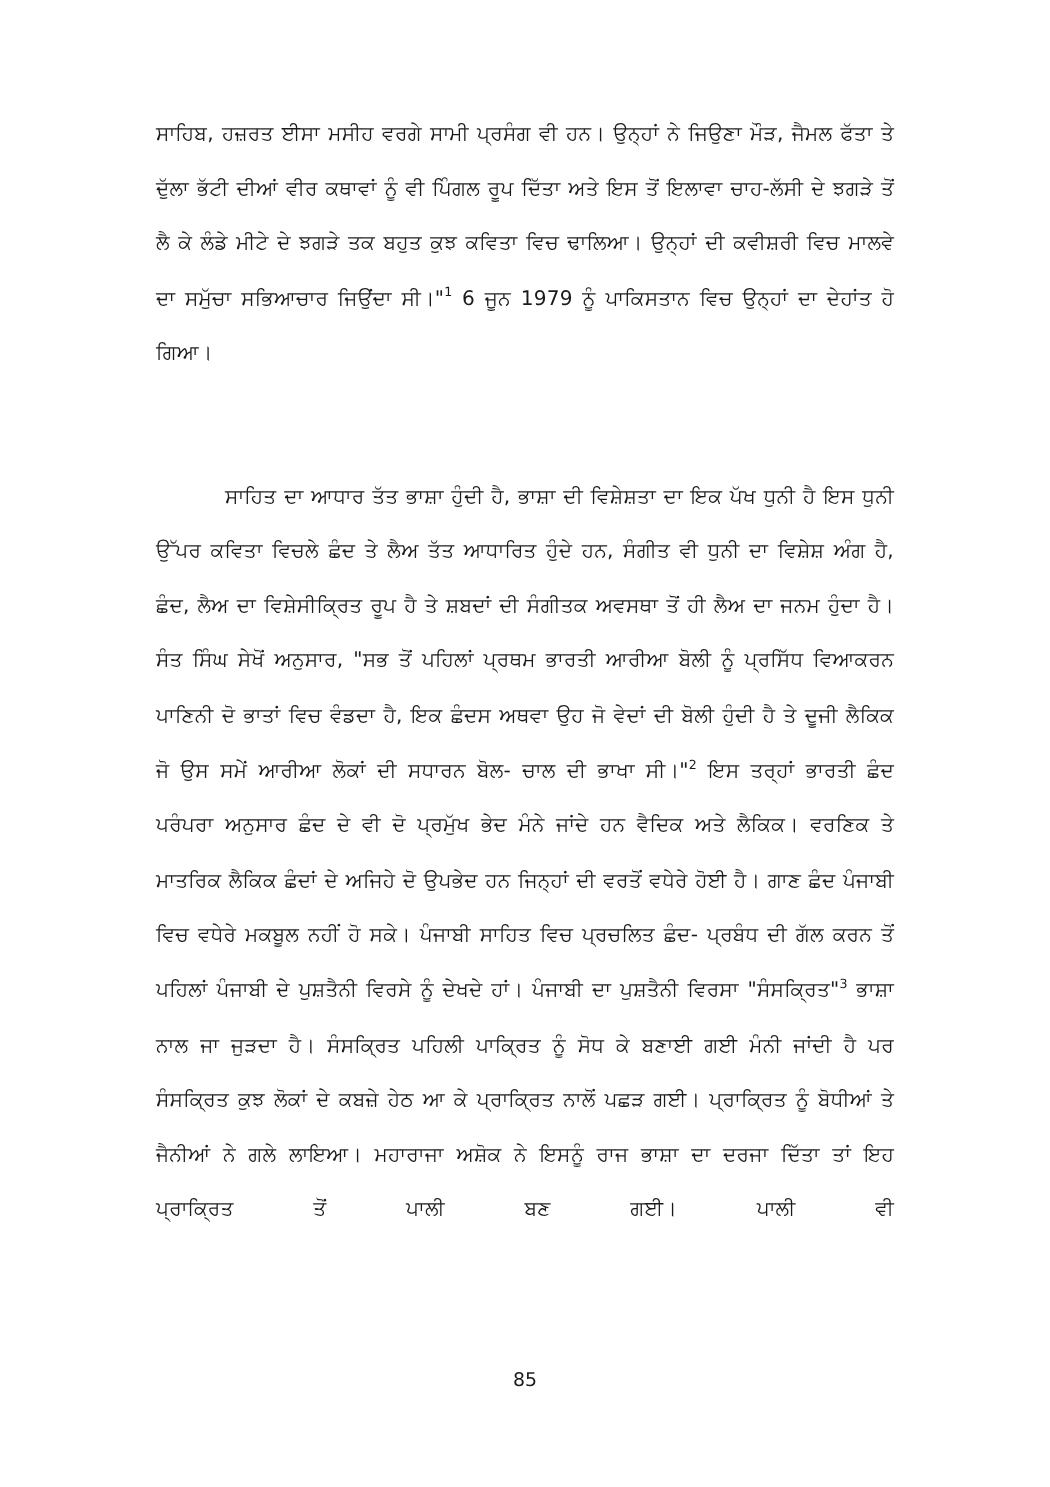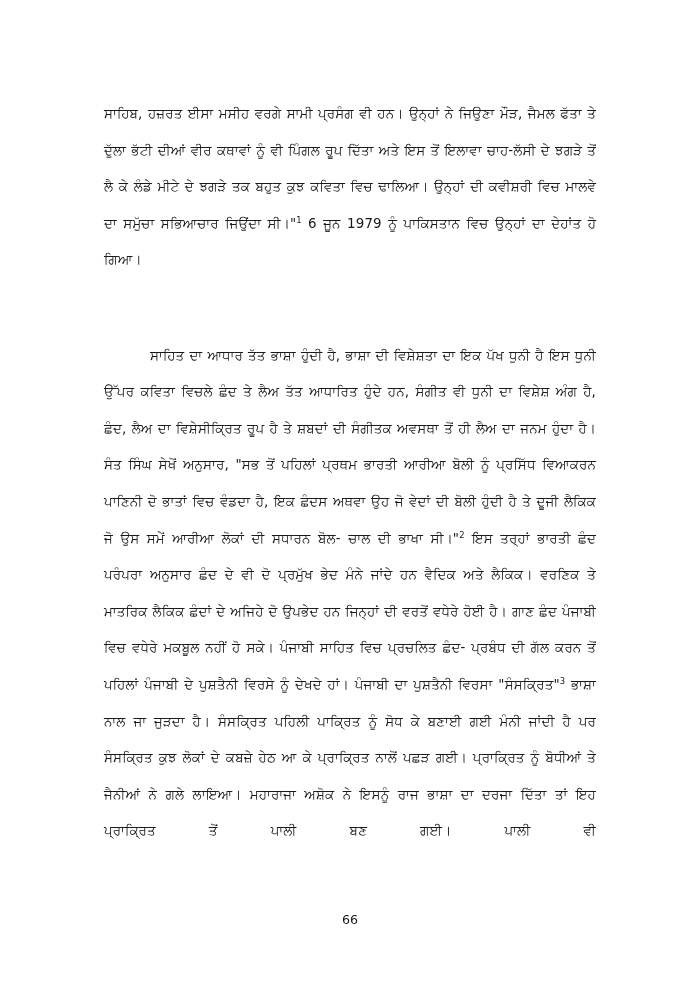--- a/index.html
+++ b/index.html
@@ -13,21 +13,21 @@
     width: 700px;
     height: 991px;
     background: #ffffff;
     overflow: hidden;
     font-family: "DejaVu Sans", "Liberation Sans", sans-serif;
     color: #161616;
   }
   .content {
     position: absolute;
     left: 104px;
-    top: 96px;
+    top: 72px;
     width: 492px;
   }
   .para {
     margin: 0;
     text-align: justify;
     text-justify: inter-word;
     font-size: 13.4px;
     line-height: 36.6px;
     color: #1a1a1a;
     letter-spacing: 0.15px;
@@ -68,15 +68,15 @@
 <div class="page">
 
   <div class="content">
 
     <p class="para"><span>ਸਾਹਿਬ, ਹਜ਼ਰਤ ਈਸਾ ਮਸੀਹ ਵਰਗੇ ਸਾਮੀ ਪ੍ਰਸੰਗ ਵੀ ਹਨ। ਉਨ੍ਹਾਂ ਨੇ ਜਿਉਣਾ ਮੌੜ, ਜੈਮਲ ਫੱਤਾ ਤੇ ਦੁੱਲਾ ਭੱਟੀ ਦੀਆਂ ਵੀਰ ਕਥਾਵਾਂ ਨੂੰ ਵੀ ਪਿੰਗਲ ਰੂਪ ਦਿੱਤਾ ਅਤੇ ਇਸ ਤੋਂ ਇਲਾਵਾ ਚਾਹ-ਲੱਸੀ ਦੇ ਝਗੜੇ ਤੋਂ ਲੈ ਕੇ ਲੰਡੇ ਮੀਟੇ ਦੇ ਝਗੜੇ ਤਕ ਬਹੁਤ ਕੁਝ ਕਵਿਤਾ ਵਿਚ ਢਾਲਿਆ। ਉਨ੍ਹਾਂ ਦੀ ਕਵੀਸ਼ਰੀ ਵਿਚ ਮਾਲਵੇ ਦਾ ਸਮੁੱਚਾ ਸਭਿਆਚਾਰ ਜਿਉਂਦਾ ਸੀ।"</span><sup class="fn">1</sup><span> 6 ਜੂਨ 1979 ਨੂੰ ਪਾਕਿਸਤਾਨ ਵਿਚ ਉਨ੍ਹਾਂ ਦਾ ਦੇਹਾਂਤ ਹੋ ਗਿਆ।</span></p>
 
     <p class="para indent"><span>ਸਾਹਿਤ ਦਾ ਆਧਾਰ ਤੱਤ ਭਾਸ਼ਾ ਹੁੰਦੀ ਹੈ, ਭਾਸ਼ਾ ਦੀ ਵਿਸ਼ੇਸ਼ਤਾ ਦਾ ਇਕ ਪੱਖ ਧੁਨੀ ਹੈ ਇਸ ਧੁਨੀ ਉੱਪਰ ਕਵਿਤਾ ਵਿਚਲੇ ਛੰਦ ਤੇ ਲੈਅ ਤੱਤ ਆਧਾਰਿਤ ਹੁੰਦੇ ਹਨ, ਸੰਗੀਤ ਵੀ ਧੁਨੀ ਦਾ ਵਿਸ਼ੇਸ਼ ਅੰਗ ਹੈ, ਛੰਦ, ਲੈਅ ਦਾ ਵਿਸ਼ੇਸੀਕ੍ਰਿਤ ਰੂਪ ਹੈ ਤੇ ਸ਼ਬਦਾਂ ਦੀ ਸੰਗੀਤਕ ਅਵਸਥਾ ਤੋਂ ਹੀ ਲੈਅ ਦਾ ਜਨਮ ਹੁੰਦਾ ਹੈ। ਸੰਤ ਸਿੰਘ ਸੇਖੋਂ ਅਨੁਸਾਰ, "ਸਭ ਤੋਂ ਪਹਿਲਾਂ ਪ੍ਰਥਮ ਭਾਰਤੀ ਆਰੀਆ ਬੋਲੀ ਨੂੰ ਪ੍ਰਸਿੱਧ ਵਿਆਕਰਨ ਪਾਣਿਨੀ ਦੋ ਭਾਤਾਂ ਵਿਚ ਵੰਡਦਾ ਹੈ, ਇਕ ਛੰਦਸ ਅਥਵਾ ਉਹ ਜੋ ਵੇਦਾਂ ਦੀ ਬੋਲੀ ਹੁੰਦੀ ਹੈ ਤੇ ਦੂਜੀ ਲੈਕਿਕ ਜੋ ਉਸ ਸਮੇਂ ਆਰੀਆ ਲੋਕਾਂ ਦੀ ਸਧਾਰਨ ਬੋਲ- ਚਾਲ ਦੀ ਭਾਖਾ ਸੀ।"</span><sup class="fn">2</sup><span> ਇਸ ਤਰ੍ਹਾਂ ਭਾਰਤੀ ਛੰਦ ਪਰੰਪਰਾ ਅਨੁਸਾਰ ਛੰਦ ਦੇ ਵੀ ਦੋ ਪ੍ਰਮੁੱਖ ਭੇਦ ਮੰਨੇ ਜਾਂਦੇ ਹਨ ਵੈਦਿਕ ਅਤੇ ਲੈਕਿਕ। ਵਰਣਿਕ ਤੇ ਮਾਤਰਿਕ ਲੈਕਿਕ ਛੰਦਾਂ ਦੇ ਅਜਿਹੇ ਦੋ ਉਪਭੇਦ ਹਨ ਜਿਨ੍ਹਾਂ ਦੀ ਵਰਤੋਂ ਵਧੇਰੇ ਹੋਈ ਹੈ। ਗਾਣ ਛੰਦ ਪੰਜਾਬੀ ਵਿਚ ਵਧੇਰੇ ਮਕਬੂਲ ਨਹੀਂ ਹੋ ਸਕੇ। ਪੰਜਾਬੀ ਸਾਹਿਤ ਵਿਚ ਪ੍ਰਚਲਿਤ ਛੰਦ- ਪ੍ਰਬੰਧ ਦੀ ਗੱਲ ਕਰਨ ਤੋਂ ਪਹਿਲਾਂ ਪੰਜਾਬੀ ਦੇ ਪੁਸ਼ਤੈਨੀ ਵਿਰਸੇ ਨੂੰ ਦੇਖਦੇ ਹਾਂ। ਪੰਜਾਬੀ ਦਾ ਪੁਸ਼ਤੈਨੀ ਵਿਰਸਾ "ਸੰਸਕ੍ਰਿਤ"</span><sup class="fn">3</sup><span> ਭਾਸ਼ਾ ਨਾਲ ਜਾ ਜੁੜਦਾ ਹੈ। ਸੰਸਕ੍ਰਿਤ ਪਹਿਲੀ ਪਾਕ੍ਰਿਤ ਨੂੰ ਸੋਧ ਕੇ ਬਣਾਈ ਗਈ ਮੰਨੀ ਜਾਂਦੀ ਹੈ ਪਰ ਸੰਸਕ੍ਰਿਤ ਕੁਝ ਲੋਕਾਂ ਦੇ ਕਬਜ਼ੇ ਹੇਠ ਆ ਕੇ ਪ੍ਰਾਕ੍ਰਿਤ ਨਾਲੋਂ ਪਛੜ ਗਈ। ਪ੍ਰਾਕ੍ਰਿਤ ਨੂੰ ਬੋਧੀਆਂ ਤੇ ਜੈਨੀਆਂ ਨੇ ਗਲੇ ਲਾਇਆ। ਮਹਾਰਾਜਾ ਅਸ਼ੋਕ ਨੇ ਇਸਨੂੰ ਰਾਜ ਭਾਸ਼ਾ ਦਾ ਦਰਜਾ ਦਿੱਤਾ ਤਾਂ ਇਹ ਪ੍ਰਾਕ੍ਰਿਤ ਤੋਂ ਪਾਲੀ ਬਣ ਗਈ। ਪਾਲੀ ਵੀ</span></p>
 
   </div>
 
-  <div class="folio">66</div>
+  <div class="folio">85</div>
 
 </div>
 
 </body></html>

